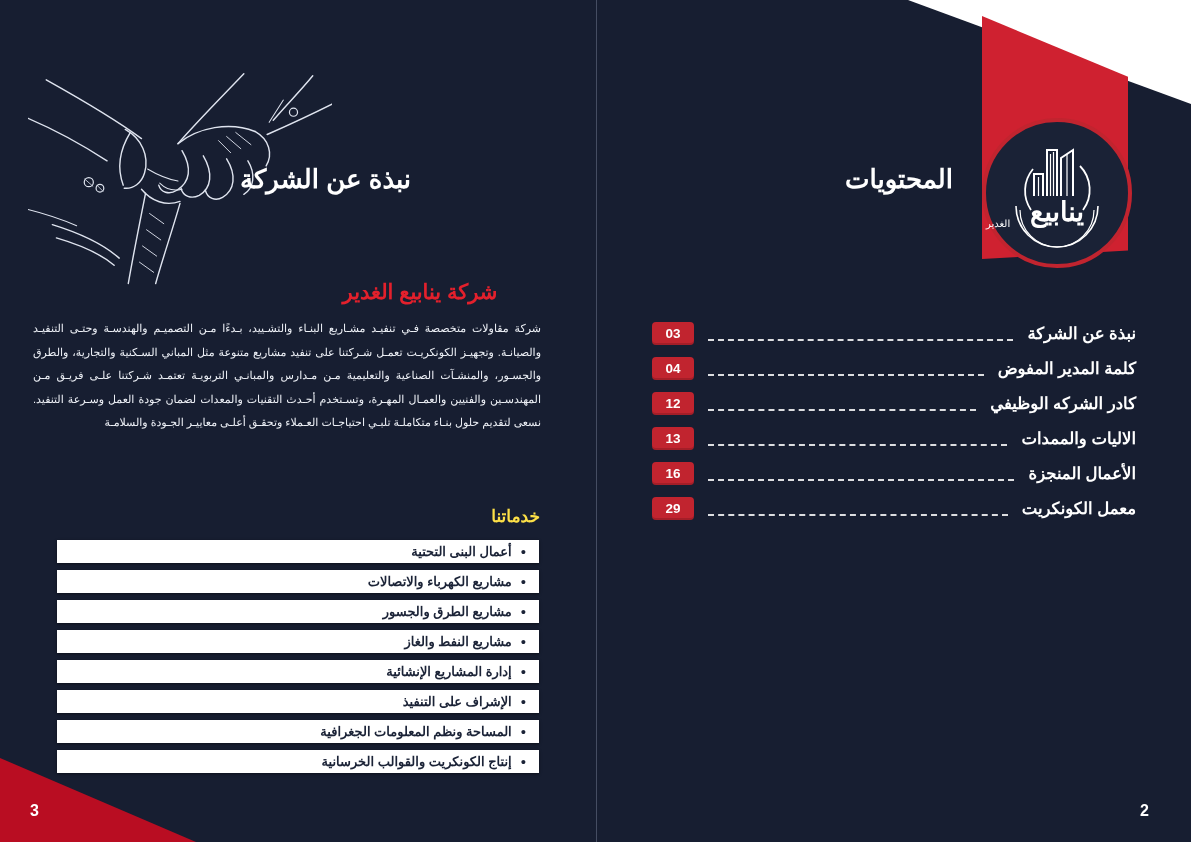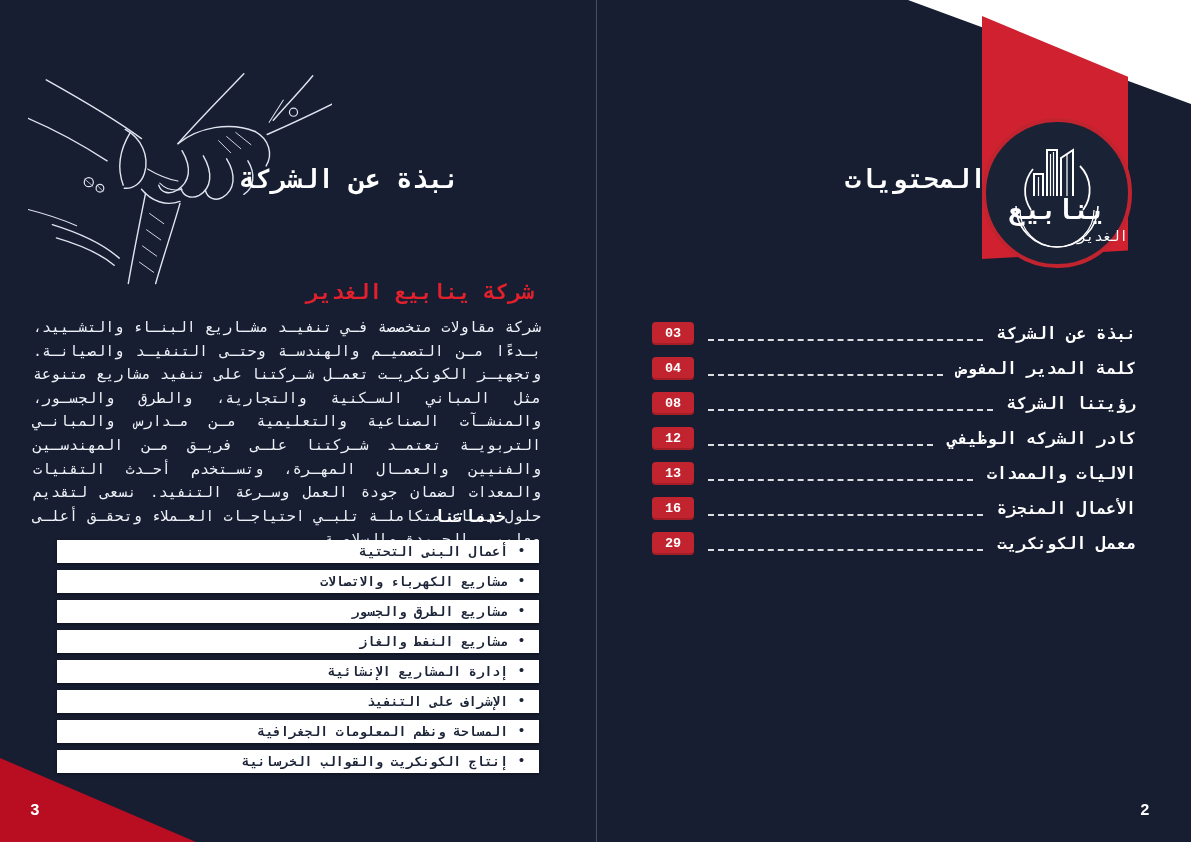--- a/index.html
+++ b/index.html
@@ -3,21 +3,21 @@
 <meta charset="utf-8">
 <style>
   * { margin: 0; padding: 0; box-sizing: border-box; }
   html, body { background: #0d1220; }
   .canvas {
     position: relative;
     width: 1191px; height: 842px;
     margin: 0 auto;
     background: #171e31;
     overflow: hidden;
-    font-family: Liberation Mono, monospace;
+    font-family: Liberation Sans, sans-serif;
   }
   .divider {
     position: absolute; left: 596px; top: 0; bottom: 0; width: 1px;
     background: rgba(190, 200, 225, 0.28);
   }
 
   
   .handshake {
     position: absolute; left: 28px; top: 58px; width: 304px; height: 228px;
   }
@@ -27,26 +27,26 @@
     color: #ffffff; font-size: 26px; font-weight: bold; letter-spacing: .5px;
   }
   .company-heading {
     position: absolute; left: 300px; top: 280px; width: 240px;
     direction: rtl; text-align: center;
     color: #e3202c; font-size: 21px; font-weight: bold;
   }
   .about-paragraph {
     position: absolute; left: 33px; top: 317px; width: 508px;
     direction: rtl; text-align: justify;
-    color: #eef1f7; font-size: 15px; line-height: 23.6px; font-weight: 500;
+    color: #eef1f7; font-size: 11px; line-height: 23.6px; font-weight: 500;
   }
   .services-heading {
     position: absolute; left: 400px; top: 506px; width: 140px;
-    direction: rtl; text-align: center;
-    color: #ffffff; font-size: 17px; font-weight: bold;
+    direction: rtl; text-align: right;
+    color: #fde047; font-size: 17px; font-weight: bold;
   }
   .services-list {
     position: absolute; left: 57px; top: 540px; width: 482px;
   }
   .service-item {
     direction: rtl;
     display: flex; align-items: center;
     height: 23px; margin-bottom: 7px; padding: 0 13px;
     background: #ffffff;
     box-shadow: 0 1px 3px rgba(0,0,0,0.45);
@@ -84,22 +84,22 @@
     border: 4px solid #c1242f;
     padding-left: 25px;
   }
   .logo-circle svg { position: absolute; left: 0; top: 0; width: 142px; height: 142px; }
   .logo-name {
     position: absolute; left: 0; top: 76px; width: 142px;
     text-align: center; color: #fff; font-size: 27px; font-weight: bold;
     direction: rtl; line-height: 28px;
   }
   .logo-subtitle {
-    position: absolute; left: 0; top: 106px; width: 142px;
-    text-align: right; color: #fff; font-size: 14px; direction: rtl;
+    position: absolute; left: 0; top: 96px; width: 142px;
+    text-align: left; color: #fff; font-size: 10px; direction: rtl;
   }
   .contents-title {
     position: absolute; left: 845px; top: 164px;
     color: #ffffff; font-size: 26px; font-weight: bold;
     direction: rtl; white-space: nowrap; letter-spacing: .5px;
   }
   .toc-list { position: absolute; left: 652px; top: 322px; width: 484px; }
   .toc-row { display: flex; align-items: center; height: 23px; margin-bottom: 12px; }
   .toc-badge {
     width: 42px; height: 23px; flex: 0 0 42px;
@@ -248,25 +248,20 @@
         <span class="toc-label">نبذة عن الشركة</span>
       </div>
 
       <div class="toc-row">
         <span class="toc-badge">04</span>
         <span class="toc-dots"></span>
         <span class="toc-label">كلمة المدير المفوض</span>
       </div>
 
 
-      <div class="toc-row">
-        <span class="toc-badge">08</span>
-        <span class="toc-dots"></span>
-        <span class="toc-label">رؤيتنا الشركة</span>
-      </div>
 
 
       <div class="toc-row">
         <span class="toc-badge">12</span>
         <span class="toc-dots"></span>
         <span class="toc-label">كادر الشركه الوظيفي</span>
       </div>
 
       <div class="toc-row">
         <span class="toc-badge">13</span>

